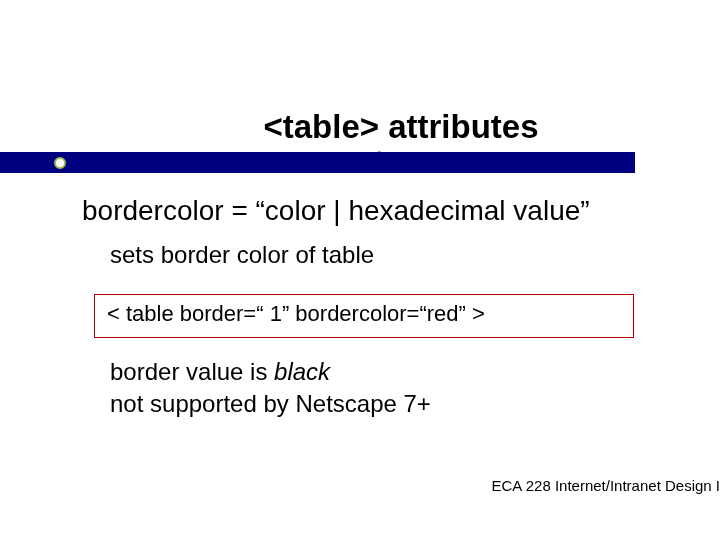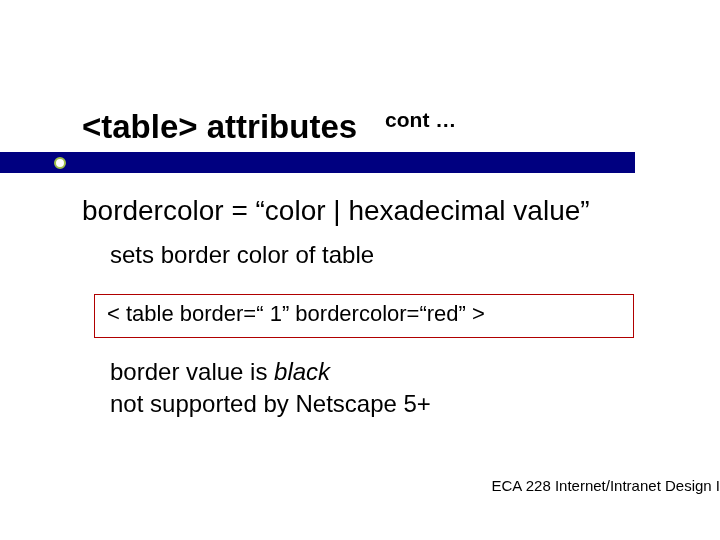--- a/index.html
+++ b/index.html
@@ -15,21 +15,22 @@
     position: relative;
     width: 720px;
     height: 540px;
   }
   .title-row {
     position: absolute;
     left: 0;
     top: 108px;
     width: 720px;
     display: flex;
-    align-items: flex-start;
+    align-items: center;
+    flex-direction: column;
   }
   .title-main {
     font-size: 33px;
     font-weight: bold;
     color: #000;
     margin-left: 82px;
   }
   .title-cont {
     font-size: 21px;
     font-weight: bold;
@@ -126,18 +127,18 @@
   </div>
 
   <div class="code-box">
     <span>&lt; table border=“ 1” bordercolor=“red” &gt;</span>
   </div>
 
   <div class="body2">
     <div class="line3">
       <span>border value is </span><span class="italic">black</span>
     </div>
-    <div class="line4">not supported by Netscape 5+</div>
+    <div class="line4">not supported by Netscape 7+</div>
   </div>
 
   <div class="footer">ECA 228  Internet/Intranet Design I</div>
 
 </div>
 
 </body></html>

